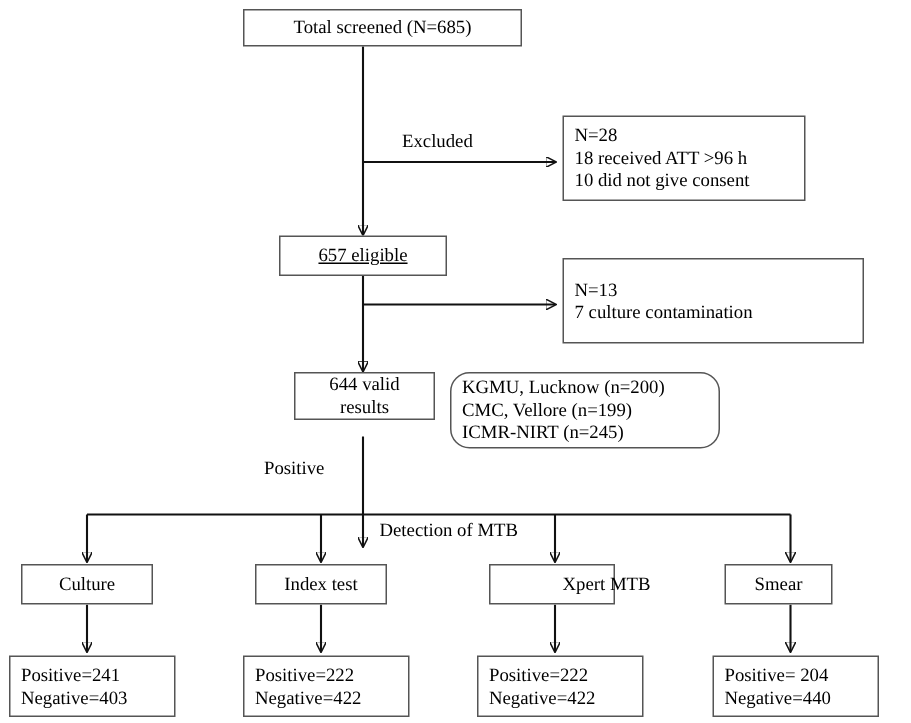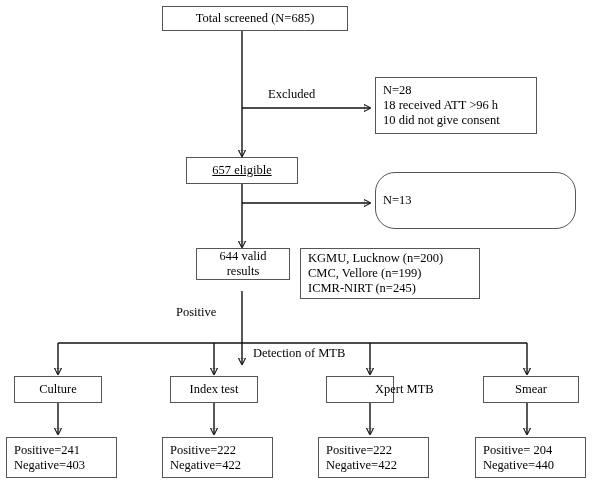--- a/index.html
+++ b/index.html
@@ -111,34 +111,35 @@
       <span>10 did not give consent</span>
     </span>
   </div>
 
   <div class="box" style="left:186px; top:157px; width:112px; height:27px;text-decoration:underline;">
     <span class="lines">
         <span>657 eligible</span>
       </span>
   </div>
 
-  <div class="box left-align" style="left:375px; top:172px; width:201px; height:57px;border-radius:20px;">
+  <div class="box left-align" style="left:375px; top:172px; width:201px; height:57px;">
     <span class="lines">
       <span>N=13</span>
+      <span>7 culture contamination</span>
     </span>
   </div>
 
   <div class="box" style="left:196px; top:248px; width:94px; height:32px;">
     <span class="lines">
       <span>644 valid</span>
       <span>results</span>
     </span>
   </div>
 
-  <div class="box left-align" style="left:300px; top:248px; width:180px; height:51px;">
+  <div class="box left-align" style="left:300px; top:248px; width:180px; height:51px;border-radius:13px;">
     <span class="lines">
       <span>KGMU, Lucknow  (n=200)</span>
       <span>CMC, Vellore (n=199)</span>
       <span>ICMR-NIRT (n=245)</span>
     </span>
   </div>
 
   <div class="label" style="left:176px; top:305px;">Positive</div>
 
   <div class="label" style="left:253px; top:346px;">Detection of MTB</div>
@@ -146,26 +147,26 @@
   <div class="box" style="left:14px; top:376px; width:88px; height:27px;">
     <span class="lines">
         <span>Culture</span>
       </span>
   </div>
   <div class="box" style="left:170px; top:376px; width:88px; height:27px;">
     <span class="lines">
         <span>Index test</span>
       </span>
   </div>
-  <div class="box" style="left:326px; top:376px; width:68px; height:27px;padding-left:48px;">
+  <div class="box" style="left:326px; top:376px; width:84px; height:27px;padding-left:48px;">
     <span class="lines">
         <span>Xpert MTB</span>
       </span>
   </div>
-  <div class="box" style="left:483px; top:376px; width:96px; height:27px;">
+  <div class="box" style="left:483px; top:376px; width:72px; height:27px;">
     <span class="lines">
         <span>Smear</span>
       </span>
   </div>
 
   <div class="box left-align" style="left:6px; top:437px; width:111px; height:41px;">
     <span class="lines">
       <span>Positive=241</span>
       <span>Negative=403</span>
     </span>

